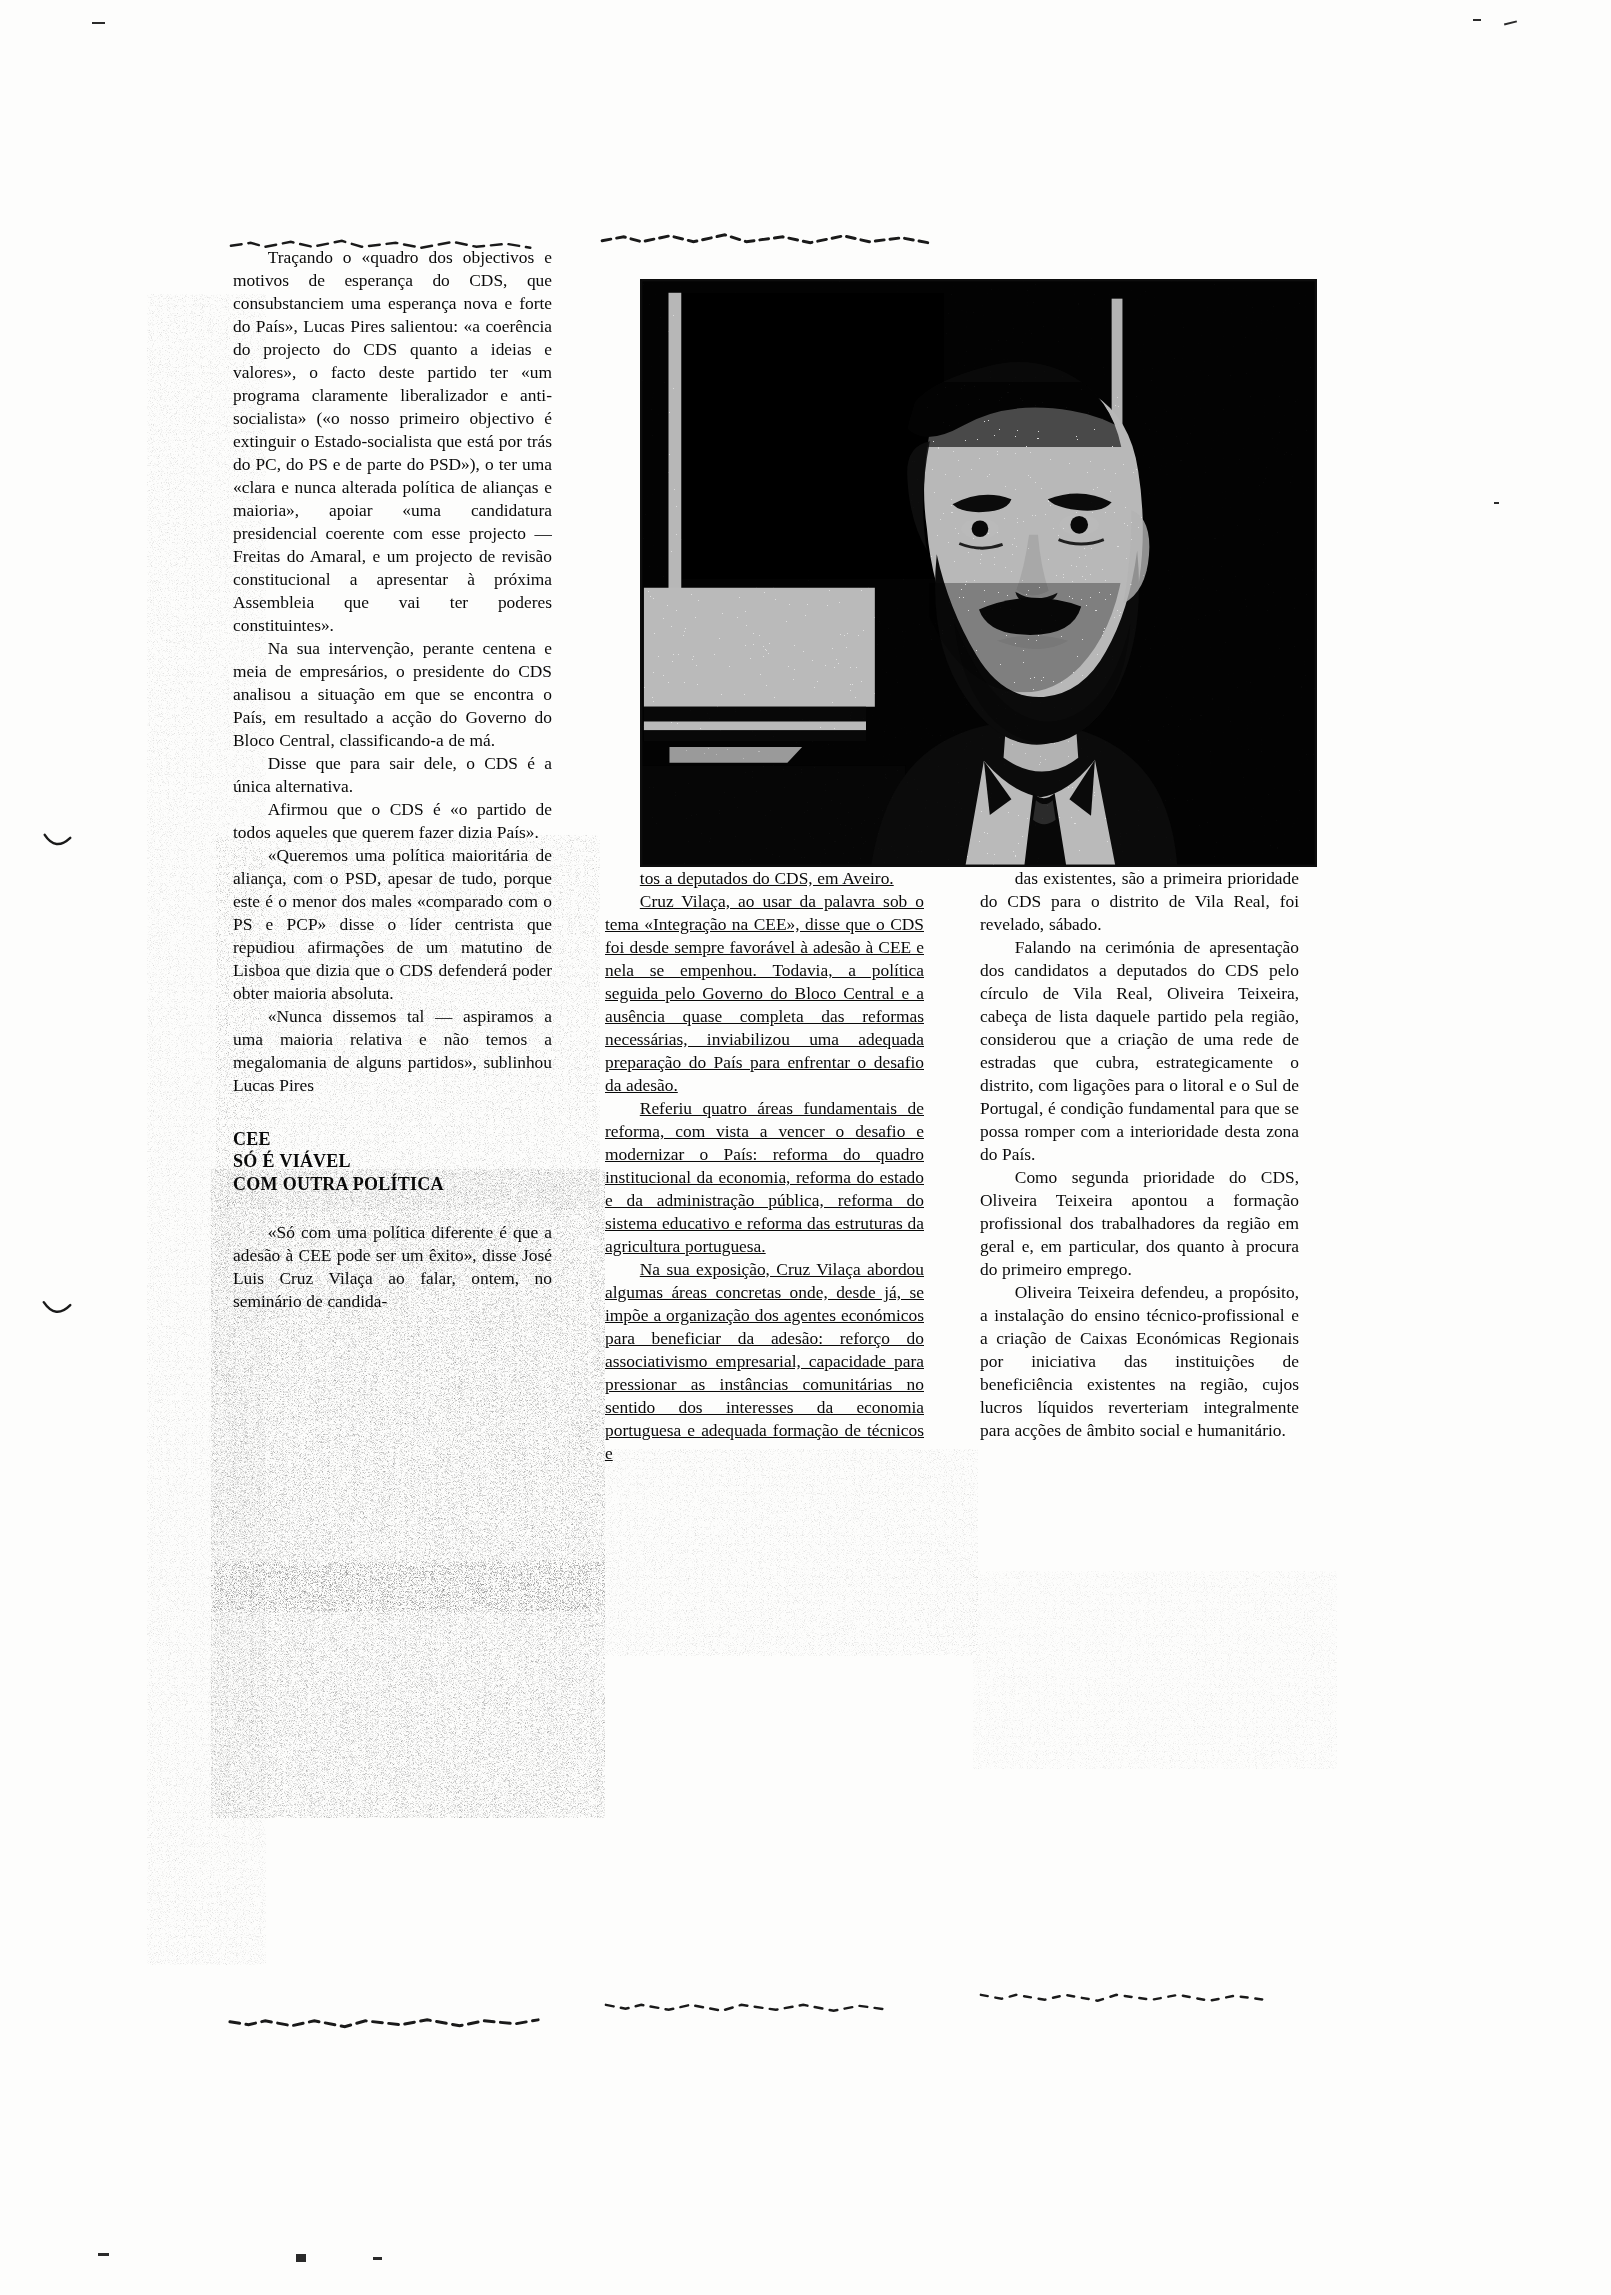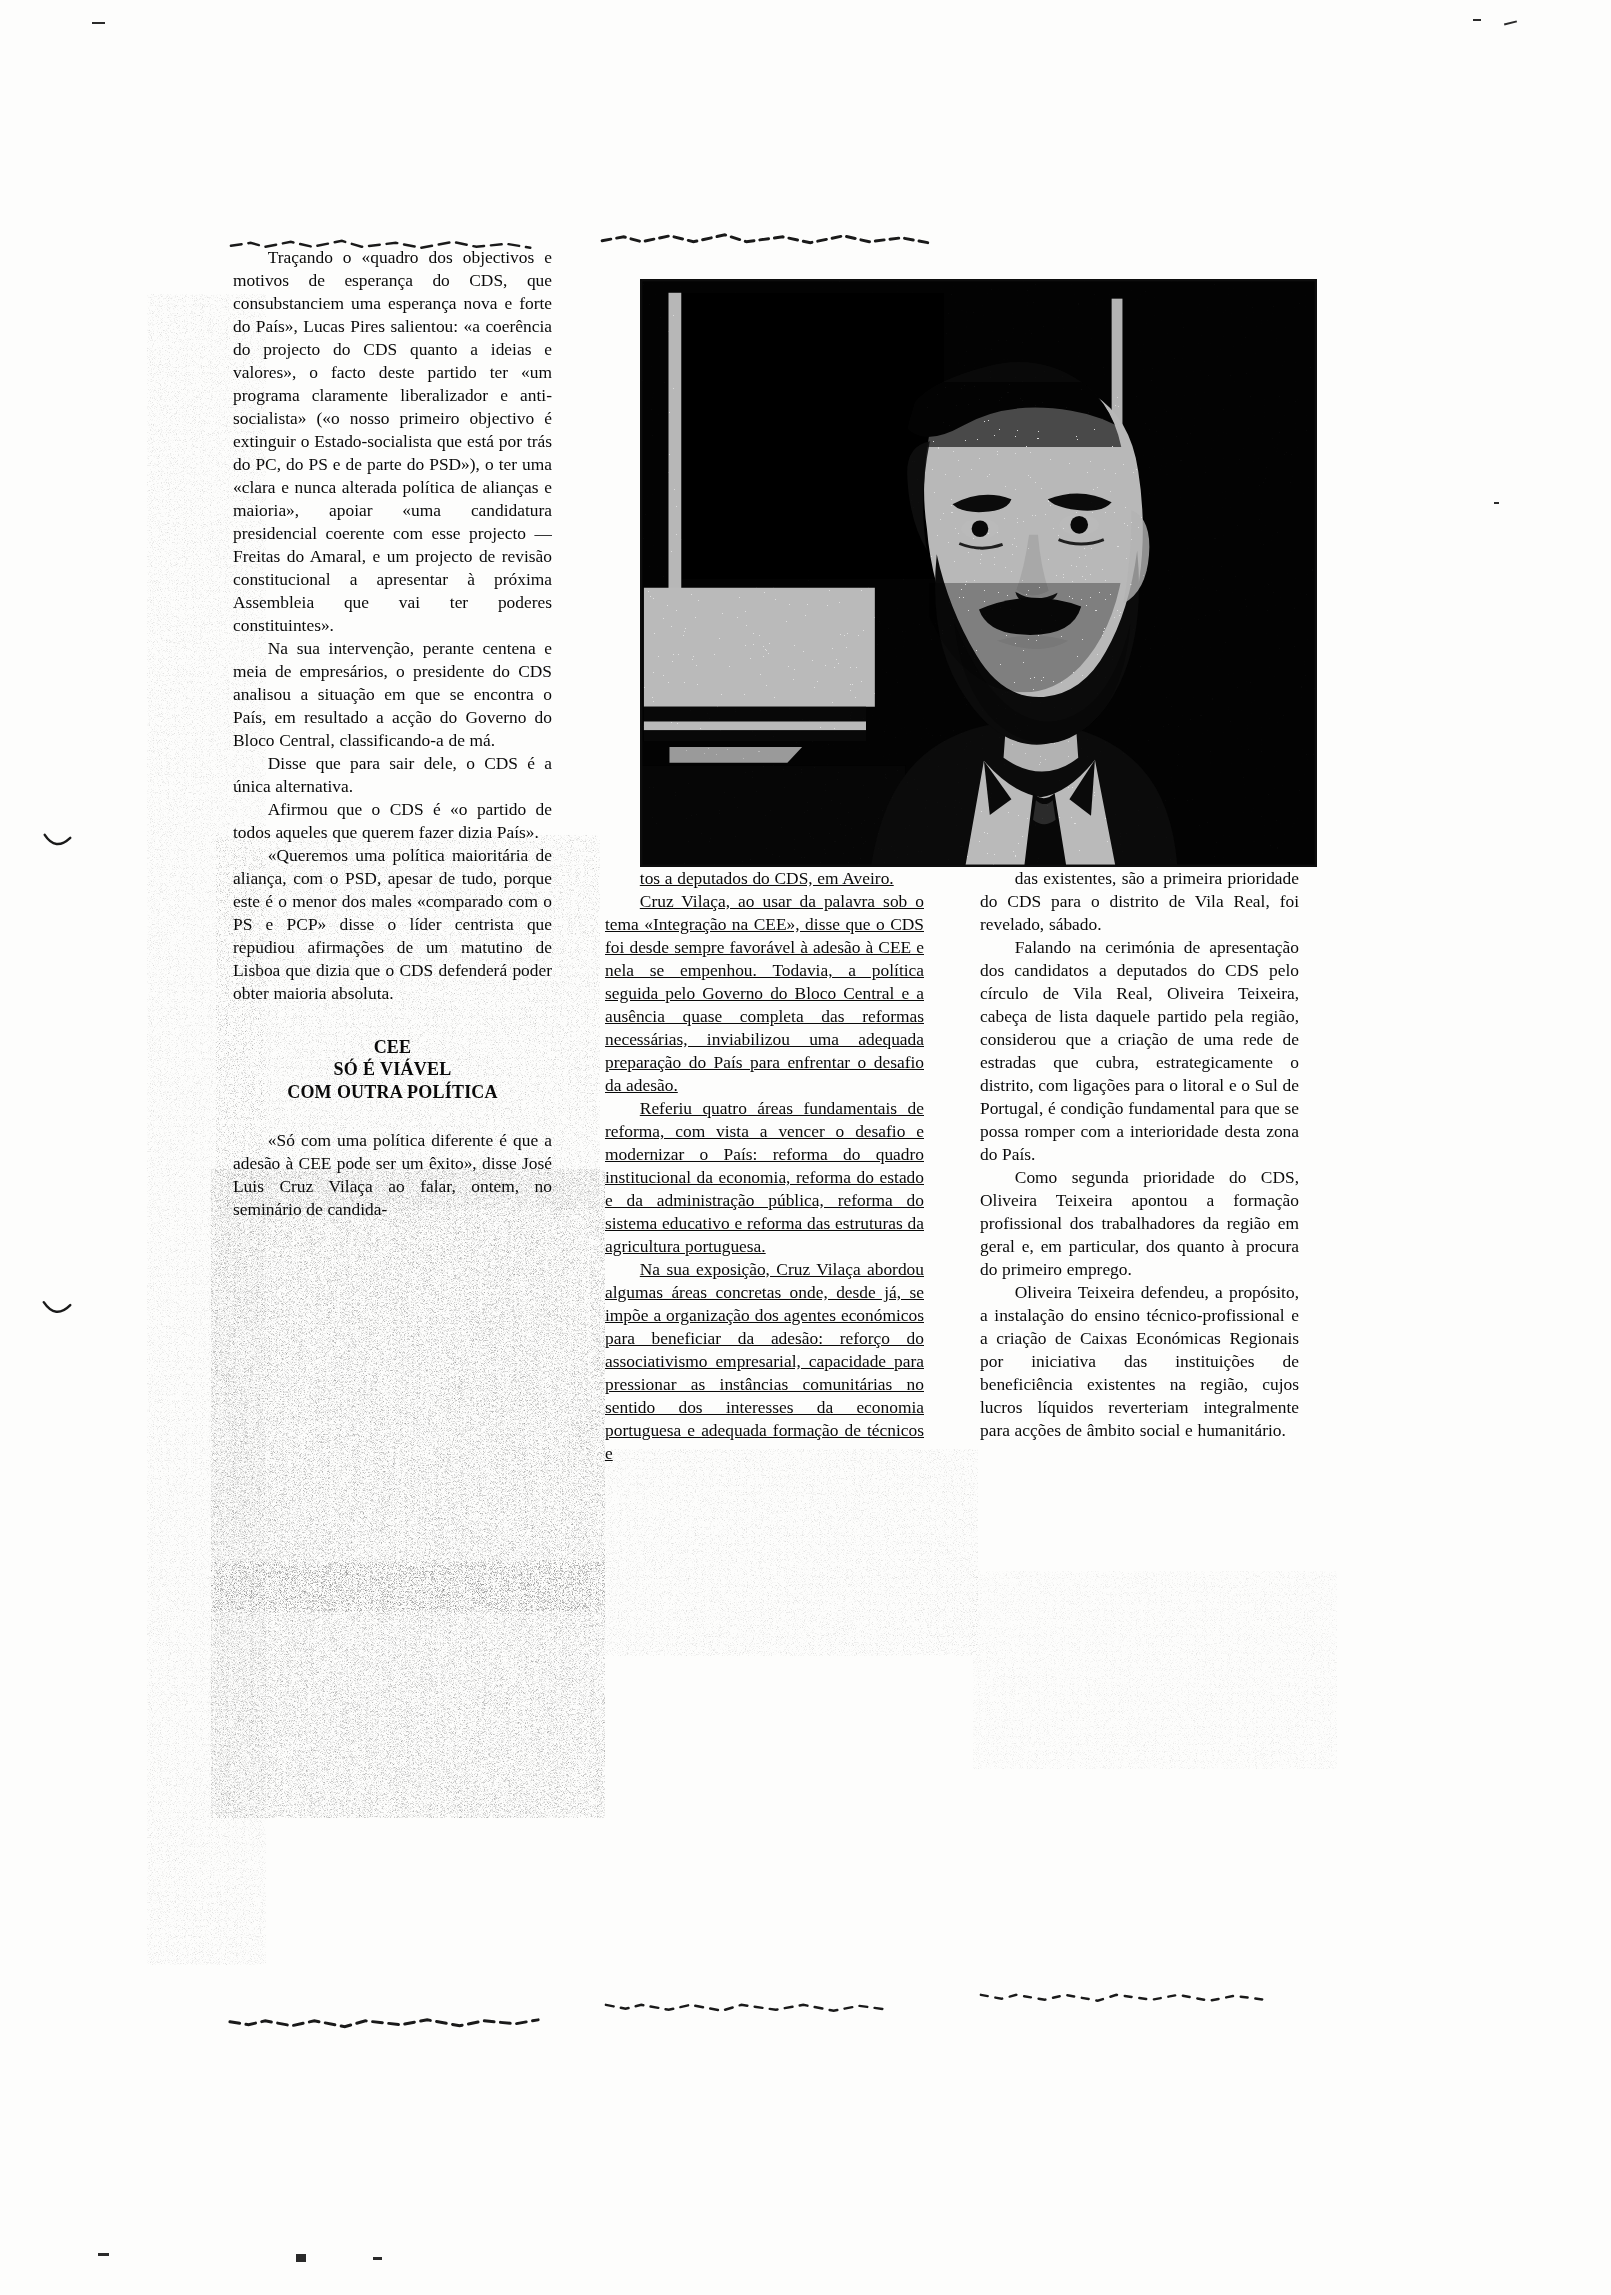--- a/index.html
+++ b/index.html
@@ -58,21 +58,21 @@
   #col2, #col3 { padding-top: 621px; }
 
   .col p {
     margin: 0;
     text-indent: 2.0em;
   }
 
   
   .subhead {
     margin: 30.5px 0 25.5px 0;
-    text-align: center;
+    text-align: left;
     font-weight: bold;
     font-size: 18px;
     line-height: 22.6px;
     letter-spacing: .012em;
   }
   .subhead span { display: block; }
 
   
   #photo {
     position: absolute;
@@ -253,20 +253,21 @@
   </div>
 
   <div id="article">
 
     <div class="col" id="col1">
       <p>Traçando o «quadro dos objectivos e motivos de esperança do CDS, que consubstanciem uma esperança nova e forte do País», Lucas Pires salientou: «a coerência do projecto do CDS quanto a ideias e valores», o facto deste partido ter «um programa claramente liberalizador e anti-socialista» («o nosso primeiro objectivo é extinguir o Estado-socialista que está por trás do PC, do PS e de parte do PSD»), o ter uma «clara e nunca alterada política de alianças e maioria», apoiar «uma candidatura presidencial coerente com esse projecto — Freitas do Amaral, e um projecto de revisão constitucional a apresentar à próxima Assembleia que vai ter poderes constituintes».</p>
       <p>Na sua intervenção, perante centena e meia de empresários, o presidente do CDS analisou a situação em que se encontra o País, em resultado a acção do Governo do Bloco Central, classificando-a de má.</p>
       <p>Disse que para sair dele, o CDS é a única alternativa.</p>
       <p>Afirmou que o CDS é «o partido de todos aqueles que querem fazer dizia País».</p>
       <p>«Queremos uma política maioritária de aliança, com o PSD, apesar de tudo, porque este é o menor dos males «comparado com o PS e PCP» disse o líder centrista que repudiou afirmações de um matutino de Lisboa que dizia que o CDS defenderá poder obter maioria absoluta.</p>
+      <p>«Nunca dissemos tal — aspiramos a uma maioria relativa e não temos a megalomania de alguns partidos», sublinhou Lucas Pires</p>
 
       <div class="subhead">
         <span>CEE</span>
         <span>SÓ É VIÁVEL</span>
         <span>COM OUTRA POLÍTICA</span>
       </div>
 
       <p>«Só com uma política diferente é que a adesão à CEE pode ser um êxito», disse José Luis Cruz Vilaça ao falar, ontem, no seminário de candida-</p>
     </div>
 

